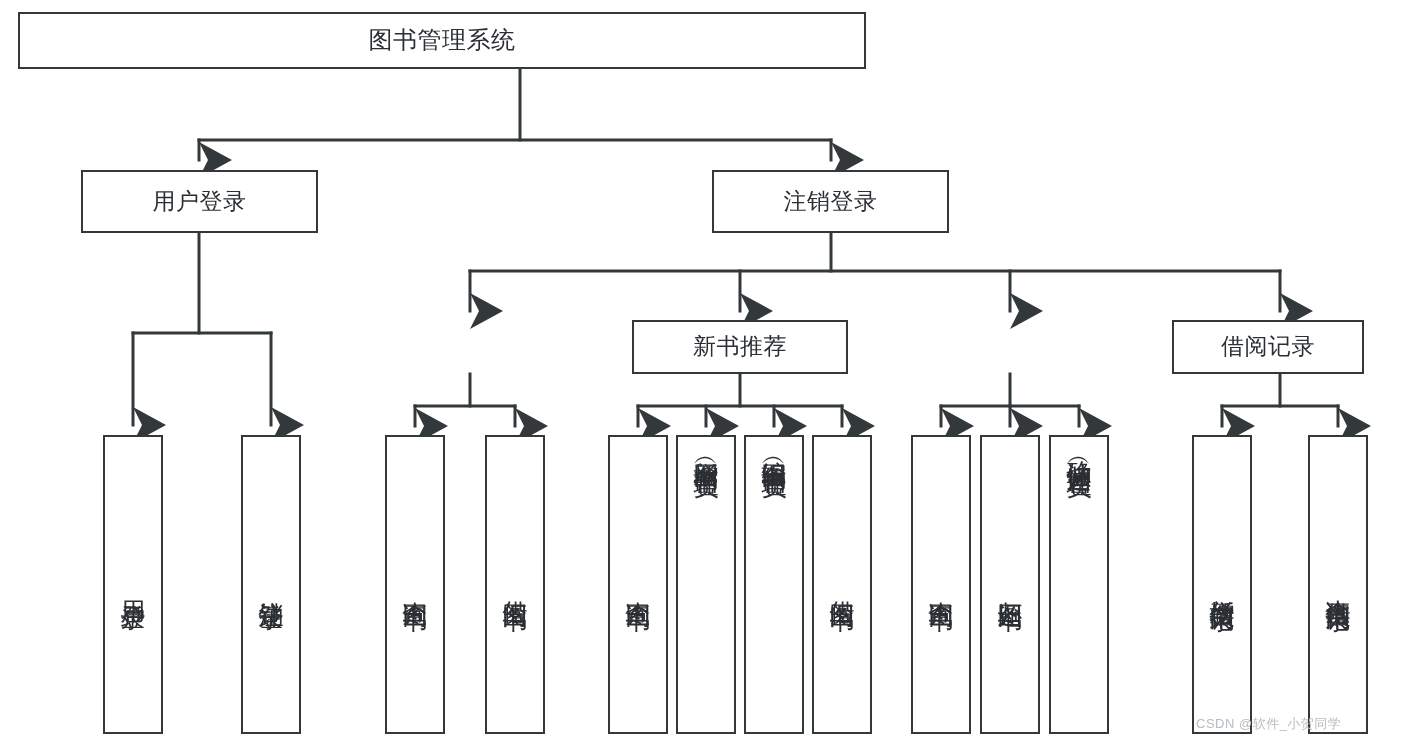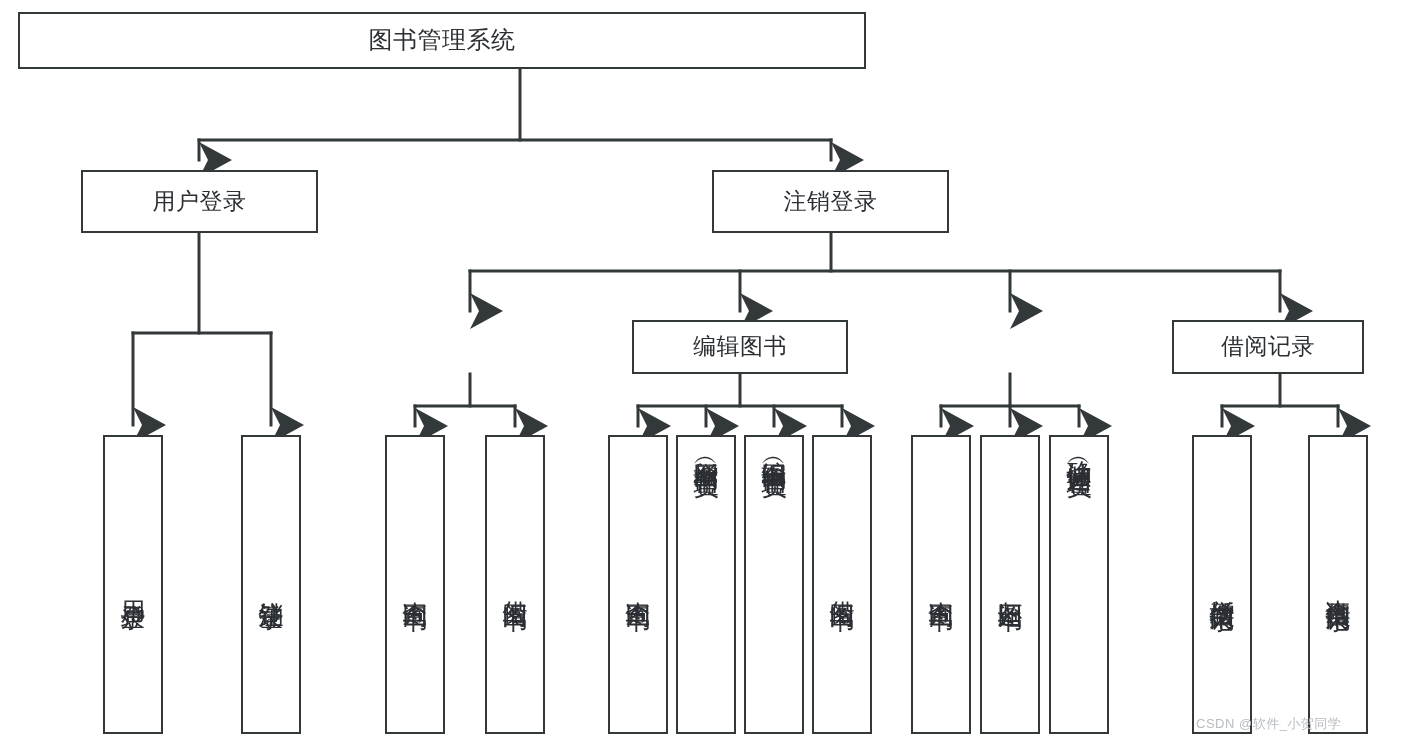--- a/index.html
+++ b/index.html
@@ -139,21 +139,21 @@
   </div>
 
   <div class="node horiz" style="left:81px; top:170px; width:237px; height:63px;">
     <span class="node-label">用户登录</span>
   </div>
   <div class="node horiz" style="left:712px; top:170px; width:237px; height:63px;">
     <span class="node-label">注销登录</span>
   </div>
 
   <div class="node horiz" style="left:632px; top:320px; width:216px; height:54px;">
-    <span class="node-label">编辑图书</span>
+    <span class="node-label">新书推荐</span>
   </div>
   <div class="node horiz" style="left:1172px; top:320px; width:192px; height:54px;">
     <span class="node-label">借阅记录</span>
   </div>
 
   <div class="node leaf" style="left:103px; top:435px; width:60px; height:299px;">
     <span class="node-label">用户登录</span>
   </div>
   <div class="node leaf" style="left:241px; top:435px; width:60px; height:299px;">
     <span class="node-label">注销登录</span>

